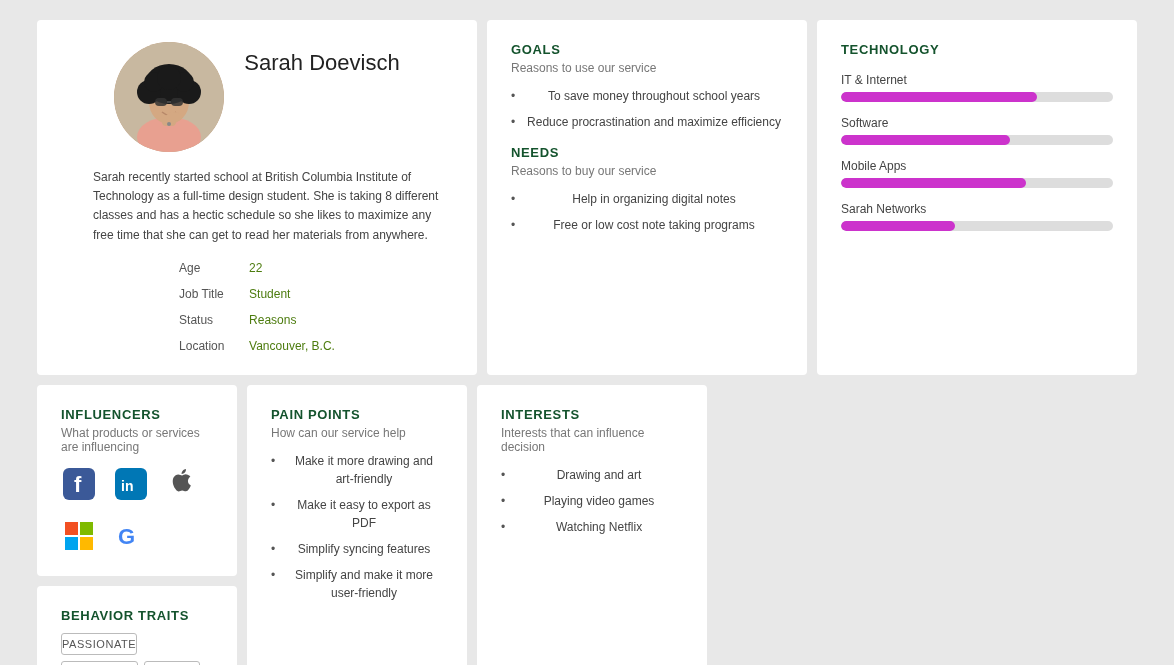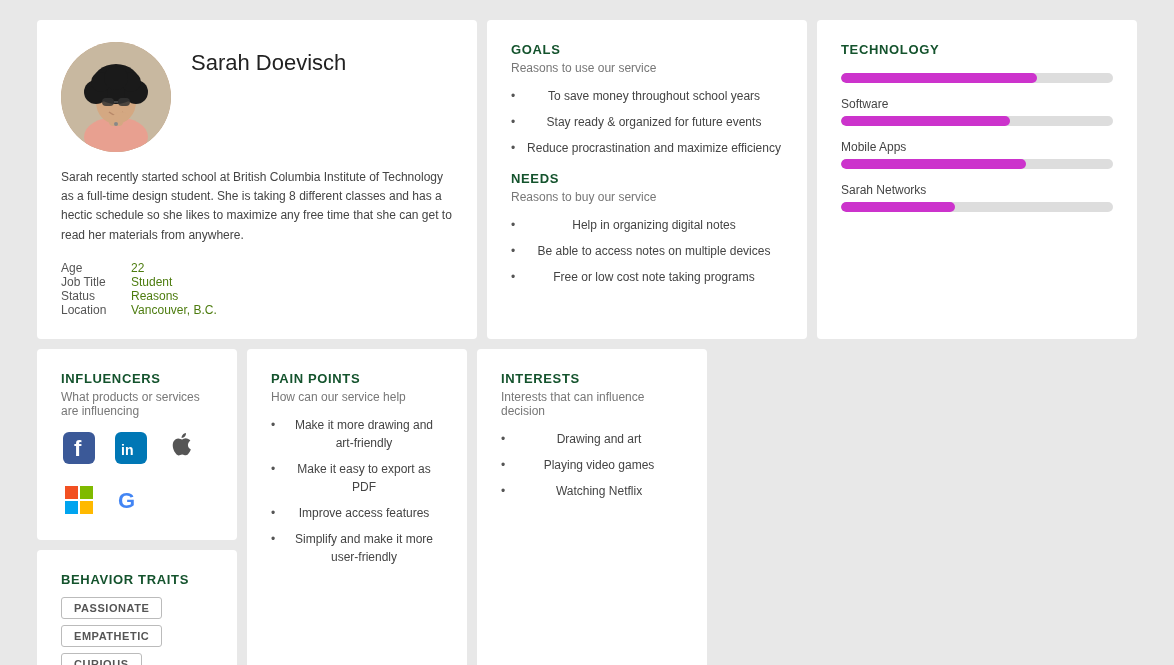--- a/index.html
+++ b/index.html
@@ -25,20 +25,21 @@
       background: #fff;
       border-radius: 4px;
       padding: 22px 24px;
     }
     
     .profile-card {
       grid-column: 1;
       grid-row: 1;
       display: flex;
       flex-direction: column;
+      align-items: center;
     }
     .profile-top {
       display: flex;
       align-items: flex-start;
       gap: 20px;
       margin-bottom: 16px;
     }
     .avatar {
       width: 110px;
       height: 110px;
@@ -58,25 +59,26 @@
       font-size: 22px;
       font-weight: 400;
       margin-top: 8px;
       color: #222;
     }
     .profile-bio {
       font-size: 12px;
       color: #444;
       line-height: 1.6;
       margin-bottom: 16px;
+      margin-left: 32px;
     }
     .profile-details {
       display: grid;
       grid-template-columns: 70px 1fr;
-      gap: 0 0;
+      gap: 12px 0;
       font-size: 12px;
     }
     .detail-label {
       color: #555;
       font-weight: 500;
     }
     .detail-value {
       color: #4d7c0f;
     }
 
@@ -180,23 +182,23 @@
     
     .trait-tags {
       display: flex;
       flex-wrap: wrap;
       gap: 6px;
       margin-top: 10px;
     }
     .trait-tag {
       border: 1.5px solid #bbb;
       border-radius: 3px;
-      padding: 4px 12px;
+      padding: 4px 0;
       font-size: 11px;
-      font-weight: 700;
+      font-weight: 400;
       letter-spacing: 0.05em;
       color: #555;
       text-transform: uppercase;
     }
 
     .stacked-col {
       display: flex;
       flex-direction: column;
       gap: 10px;
     }
@@ -254,38 +256,37 @@
       <span class="detail-label">Location</span>
       <span class="detail-value">Vancouver, B.C.</span>
     </div>
   </div>
 
   <div class="card goals-card">
     <div class="section-title">GOALS</div>
     <div class="section-subtitle">Reasons to use our service</div>
     <ul class="bullet-list">
       <li>To save money throughout school years</li>
-      <li>Stay ready &amp; organized for future events</li>
       <li>Reduce procrastination and maximize efficiency</li>
     </ul>
     <div class="goals-needs-divider">
       <div class="section-title">NEEDS</div>
       <div class="section-subtitle">Reasons to buy our service</div>
     </div>
     <ul class="bullet-list">
       <li>Help in organizing digital notes</li>
-      <li>Be able to access notes on multiple devices</li>
       <li>Free or low cost note taking programs</li>
     </ul>
   </div>
 
   <div class="card tech-card">
     <div class="section-title">TECHNOLOGY</div>
     <div style="margin-top:16px;">
       <div class="tech-item">
+        <div class="tech-label">IT &amp; Internet</div>
         <div class="bar-track">
           <div class="bar-fill" style="width:72%"></div>
         </div>
       </div>
       <div class="tech-item">
         <div class="tech-label">Software</div>
         <div class="bar-track">
           <div class="bar-fill" style="width:62%"></div>
         </div>
       </div>
@@ -362,21 +363,21 @@
       </div>
 
     </div>
 
     <div class="card">
       <div class="section-title">PAIN POINTS</div>
       <div class="section-subtitle">How can our service help</div>
       <ul class="bullet-list">
         <li>Make it more drawing and art-friendly</li>
         <li>Make it easy to export as PDF</li>
-        <li>Improve access features</li>
+        <li>Simplify syncing features</li>
         <li>Simplify and make it more user-friendly</li>
       </ul>
     </div>
 
     <div class="card">
       <div class="section-title">INTERESTS</div>
       <div class="section-subtitle">Interests that can influence decision</div>
       <ul class="bullet-list">
         <li>Drawing and art</li>
         <li>Playing video games</li>

